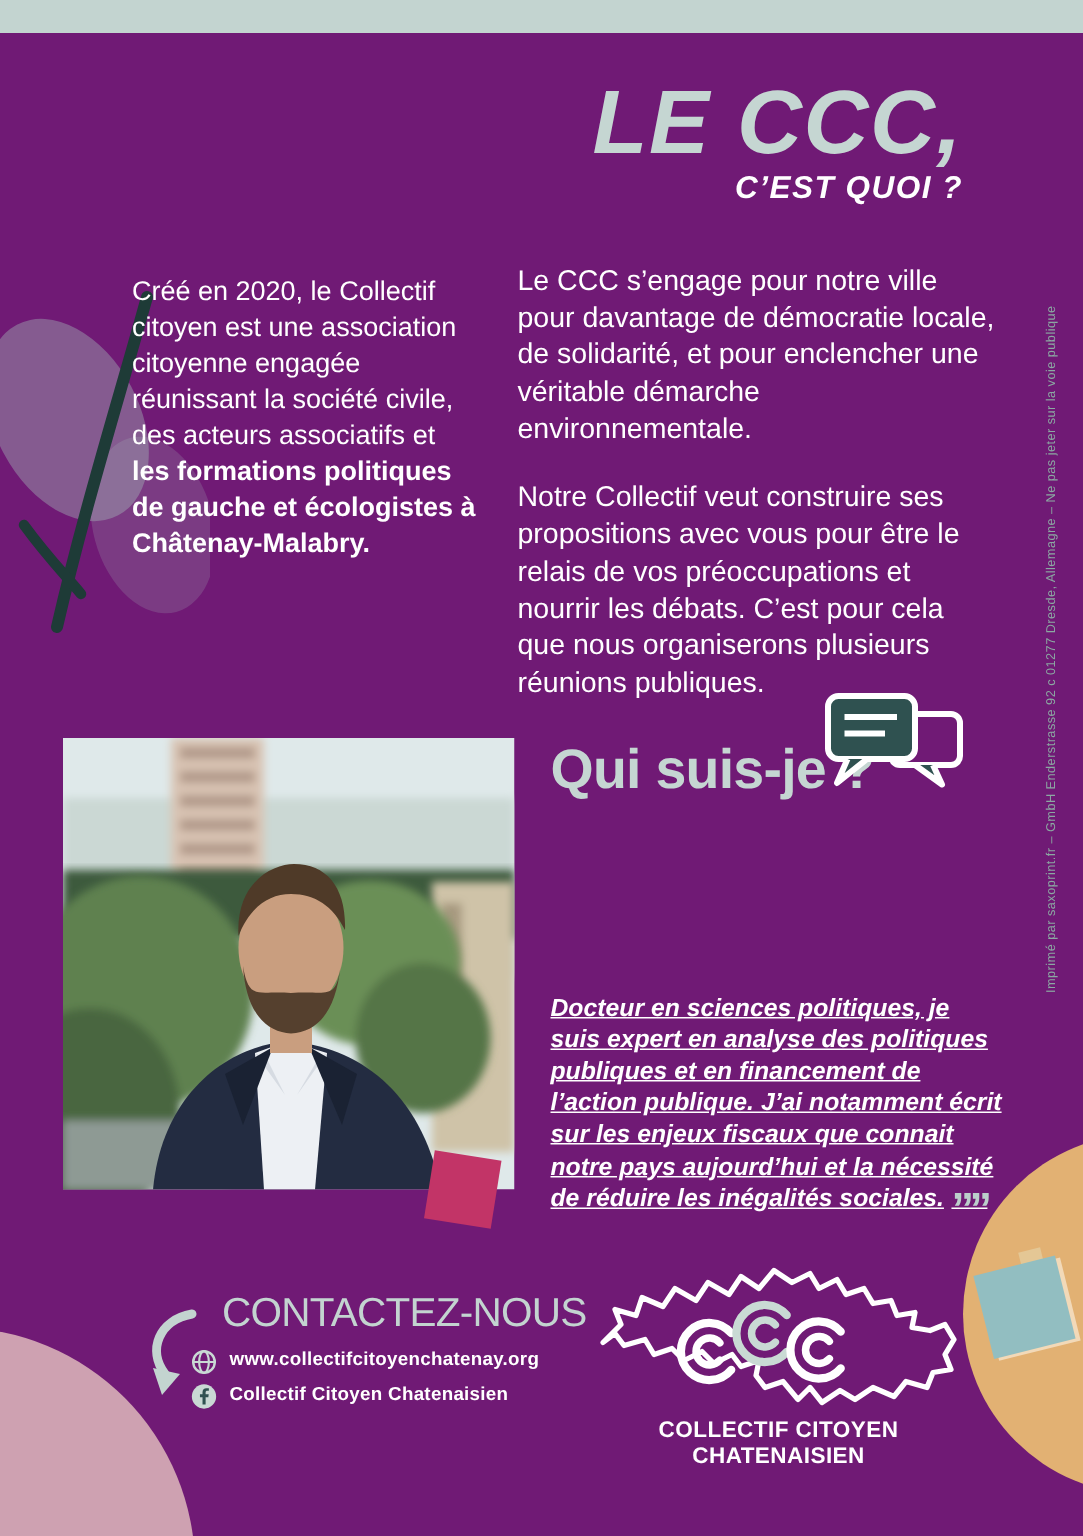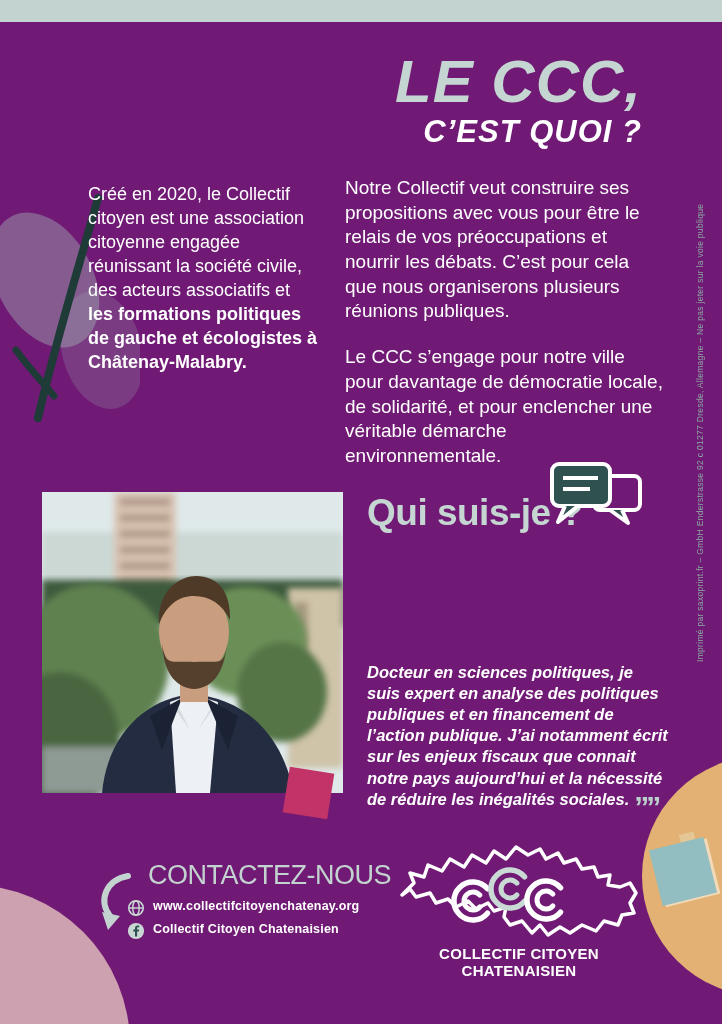--- a/index.html
+++ b/index.html
@@ -3,21 +3,21 @@
 <meta charset="utf-8">
 <style>
   html,body{margin:0;padding:0;background:#1d3330;}
   .page{position:relative;width:722px;height:1024px;overflow:hidden;
         background:#701a75;font-family:"Liberation Sans",sans-serif;}
   .band{position:absolute;left:0;top:0;width:722px;height:22px;background:#C3D4D0;}
 
   
   .title-block{position:absolute;top:52px;right:80px;text-align:right;color:#C5D6D2;}
   .title-1{font-size:60px;font-weight:700;font-style:italic;letter-spacing:1px;line-height:1.0;}
-  .title-2{font-size:31px;font-weight:700;font-style:italic;color:#FFFFFF;letter-spacing:1px;margin-top:2px;}
+  .title-2{font-size:21px;font-weight:700;font-style:italic;color:#FFFFFF;letter-spacing:1px;margin-top:2px;}
 
   
   .intro-left{position:absolute;left:88px;top:183px;width:232px;color:#FFFFFF;
               font-size:18px;line-height:1.33;}
   .intro-left b{font-weight:700;}
   .intro-right{position:absolute;left:345px;top:176px;width:320px;color:#FFFFFF;
                font-size:19px;line-height:1.30;}
   .intro-right p{margin:0 0 21px 0;}
 
   
@@ -28,21 +28,21 @@
   .pink-square{position:absolute;left:286px;top:770px;width:45px;height:46px;
                background:#C23467;transform:rotate(9deg);}
 
   
   .about-heading{position:absolute;left:367px;top:492px;font-size:37px;font-weight:700;
                  color:#C5D6D2;letter-spacing:-0.5px;}
   .bubbles{position:absolute;left:548px;top:460px;}
   .quote{position:absolute;left:367px;width:302px;color:#FFFFFF;font-size:16.5px;
          font-style:italic;font-weight:700;line-height:1.28;}
   .quote-1{top:538px;}
-  .quote-2{top:662px;}
+  .quote-2{top:662px;text-decoration:underline;}
   .q-open,.q-close{color:#BBCFCB;font-size:30px;line-height:0;font-style:normal;
                    letter-spacing:-3px;}
   .q-open{vertical-align:-9px;margin-right:7px;}
   .q-close{vertical-align:-12px;margin-left:5px;}
 
   
   .print-notice{position:absolute;right:17px;top:242px;height:420px;
                 writing-mode:vertical-rl;transform:rotate(180deg);
                 font-size:8.5px;color:#8BA8A2;letter-spacing:0.3px;white-space:nowrap;}
 
@@ -87,22 +87,22 @@
   </svg>
 
   <div class="title-block">
     <div class="title-1">LE CCC,</div>
     <div class="title-2">C’EST QUOI ?</div>
   </div>
 
   <div class="intro-left"><span>Créé en 2020, le Collectif citoyen est une association citoyenne engagée réunissant la société civile, des acteurs associatifs et </span><b>les formations politiques de gauche et écologistes à Châtenay-Malabry.</b></div>
 
   <div class="intro-right">
+    <p>Le CCC s’engage pour notre ville pour davantage de démocratie locale, de solidarité, et pour enclencher une véritable démarche environnementale.</p>
     <p>Notre Collectif veut construire ses propositions avec vous pour être le relais de vos préoccupations et nourrir les débats. C’est pour cela que nous organiserons plusieurs réunions publiques.</p>
-    <p>Le CCC s’engage pour notre ville pour davantage de démocratie locale, de solidarité, et pour enclencher une véritable démarche environnementale.</p>
   </div>
 
   <svg class="photo" width="301" height="301" viewBox="0 0 301 301">
     <defs>
         <filter id="blur1">
           <feGaussianBlur stdDeviation="3"></feGaussianBlur>
         </filter>
       </defs>
     <rect width="301" height="301" fill="#DFE9EA"></rect>
     <rect x="0" y="40" width="301" height="120" fill="#CBD8D4" filter="url(#blur1)"></rect>

